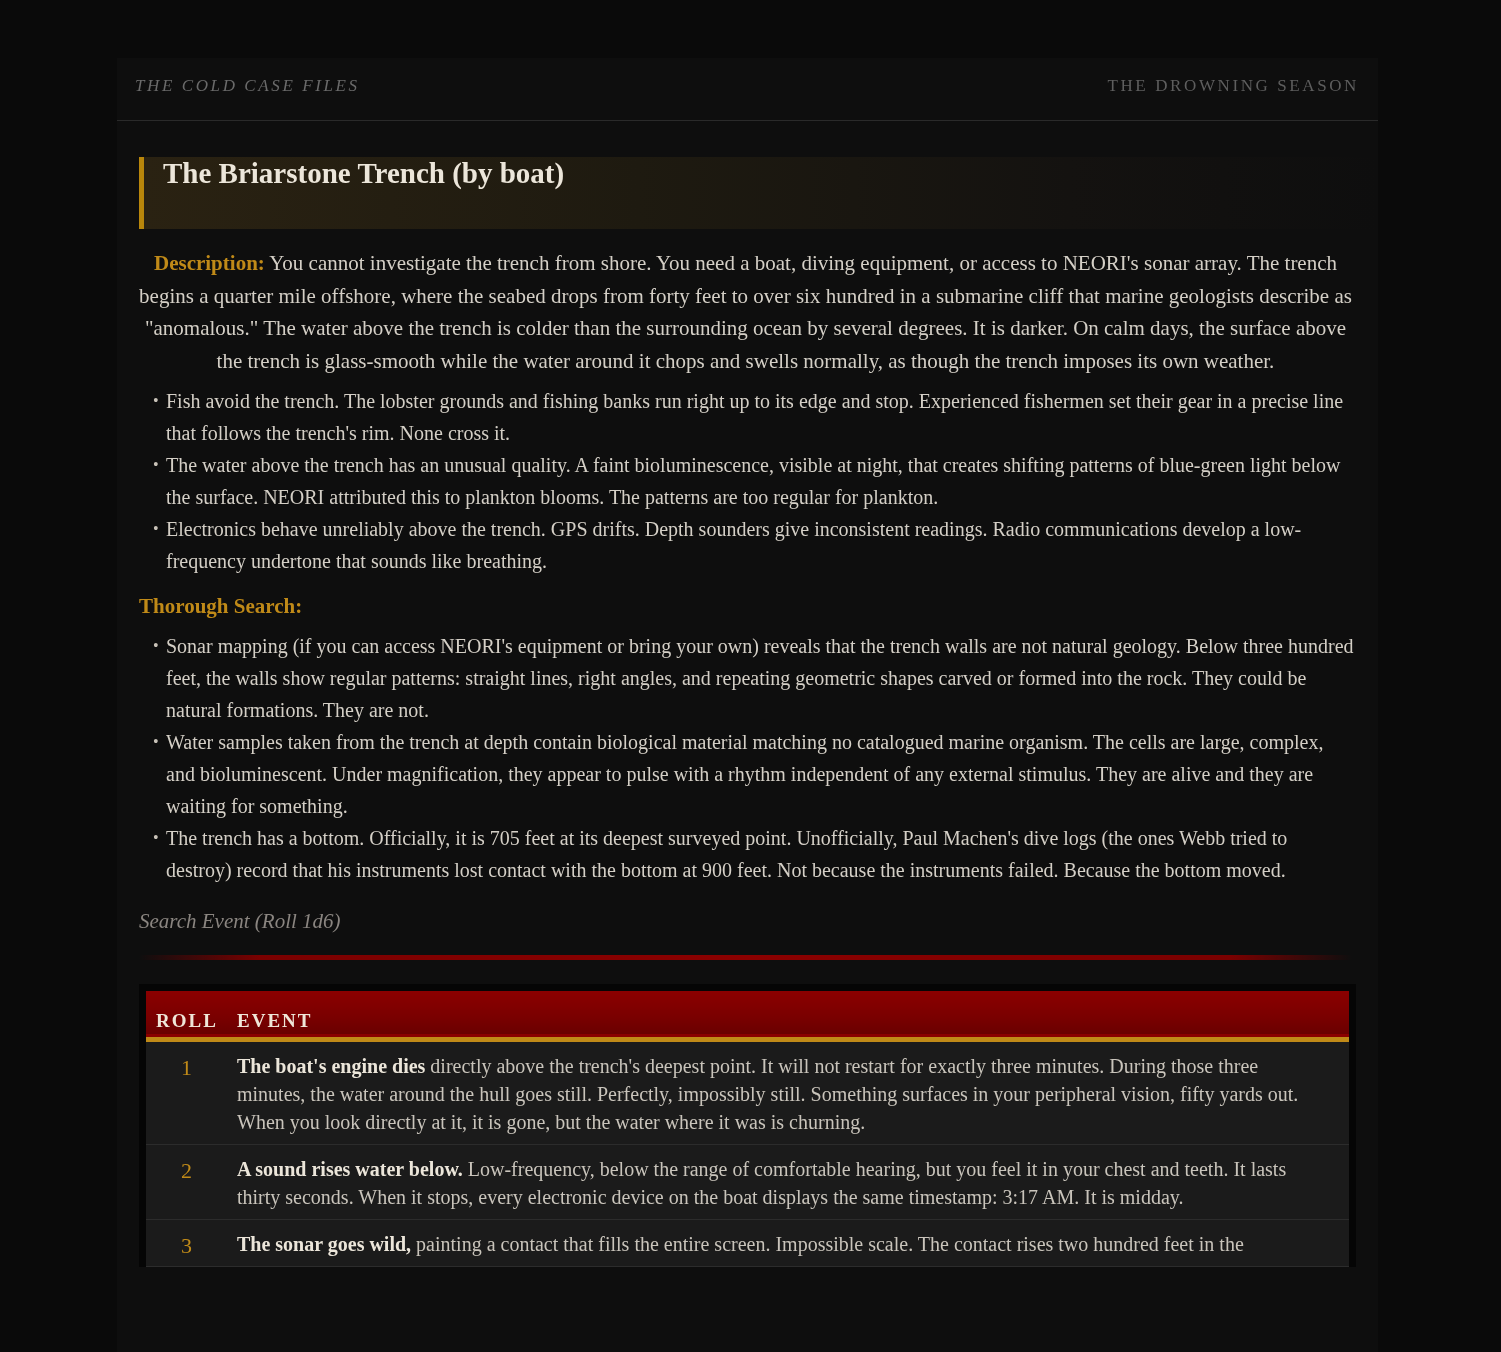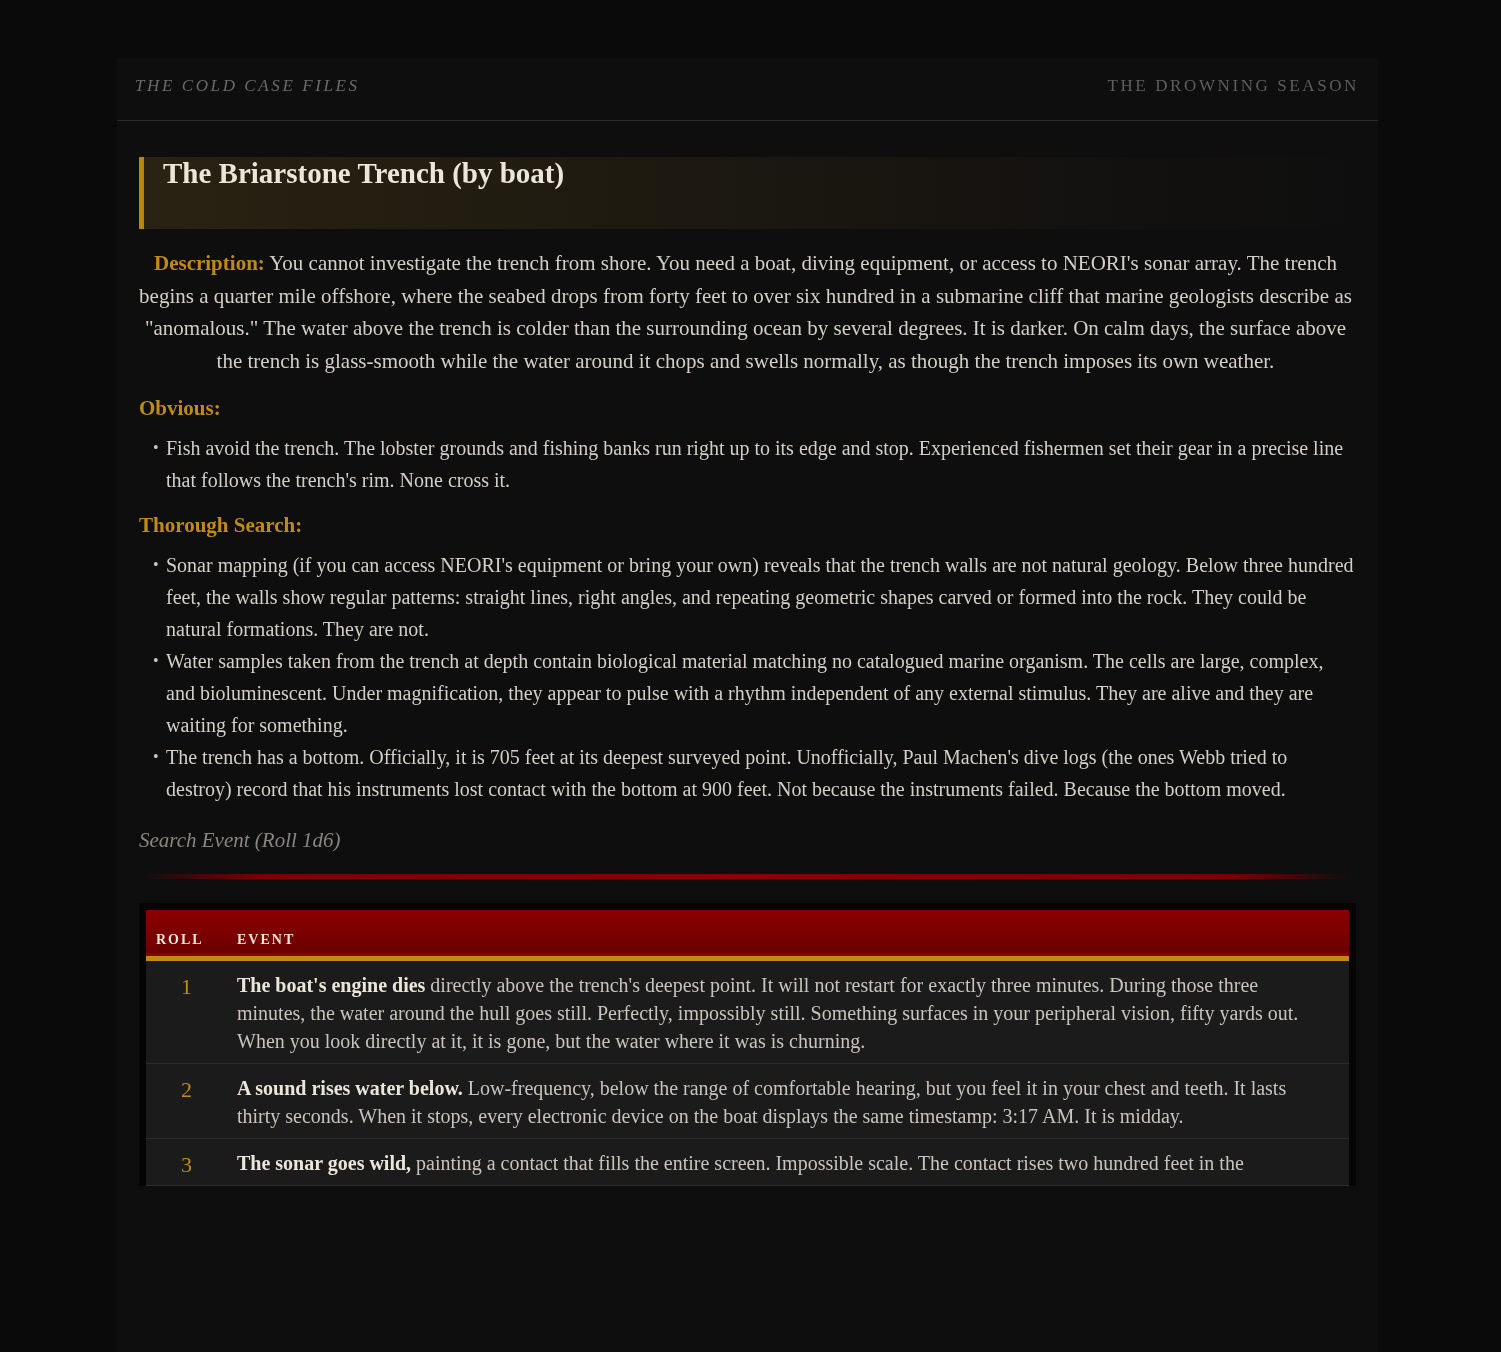--- a/index.html
+++ b/index.html
@@ -120,21 +120,21 @@
     table.events {
       width: 100%;
       border-collapse: collapse;
     }
     table.events thead tr {
       background: linear-gradient(180deg, #8b0000 0%, #7a0000 60%, #6a0000 100%);
       border-bottom: 5px solid #c08a18;
     }
     table.events th {
       text-align: left;
-      font-size: 14px;
+      font-size: 19px;
       font-weight: bold;
       letter-spacing: 2px;
       color: #efe6d8;
       height: 48px;
       padding: 14px 0 0 10px;
       text-transform: uppercase;
     }
     table.events th.col-roll { width: 81px; }
     table.events tbody tr {
       background: #1b1b1b;
@@ -173,23 +173,24 @@
   <div class="content">
     <div class="title-bar">
       <h1 class="title">The Briarstone Trench (by boat)</h1>
     </div>
 
     <p class="desc">
       <span class="label-gold">Description:</span>
       <span>You cannot investigate the trench from shore. You need a boat, diving equipment, or access to NEORI's sonar array. The trench begins a quarter mile offshore, where the seabed drops from forty feet to over six hundred in a submarine cliff that marine geologists describe as "anomalous." The water above the trench is colder than the surrounding ocean by several degrees. It is darker. On calm days, the surface above the trench is glass-smooth while the water around it chops and swells normally, as though the trench imposes its own weather.</span>
     </p>
 
-    <h2 class="section-h">Obvious:</h2>
     <ul class="bullets">
       <li>Fish avoid the trench. The lobster grounds and fishing banks run right up to its edge and stop. Experienced fishermen set their gear in a precise line that follows the trench's rim. None cross it.</li>
+      <li>The water above the trench has an unusual quality. A faint bioluminescence, visible at night, that creates shifting patterns of blue-green light below the surface. NEORI attributed this to plankton blooms. The patterns are too regular for plankton.</li>
+      <li>Electronics behave unreliably above the trench. GPS drifts. Depth sounders give inconsistent readings. Radio communications develop a low-frequency undertone that sounds like breathing.</li>
     </ul>
 
     <h2 class="section-h" style="margin-top:13px;">Thorough Search:</h2>
     <ul class="bullets">
       <li>Sonar mapping (if you can access NEORI's equipment or bring your own) reveals that the trench walls are not natural geology. Below three hundred feet, the walls show regular patterns: straight lines, right angles, and repeating geometric shapes carved or formed into the rock. They could be natural formations. They are not.</li>
       <li>Water samples taken from the trench at depth contain biological material matching no catalogued marine organism. The cells are large, complex, and bioluminescent. Under magnification, they appear to pulse with a rhythm independent of any external stimulus. They are alive and they are waiting for something.</li>
       <li>The trench has a bottom. Officially, it is 705 feet at its deepest surveyed point. Unofficially, Paul Machen's dive logs (the ones Webb tried to destroy) record that his instruments lost contact with the bottom at 900 feet. Not because the instruments failed. Because the bottom moved.</li>
     </ul>
 
     <p class="random-label">Search Event (Roll 1d6)</p>

